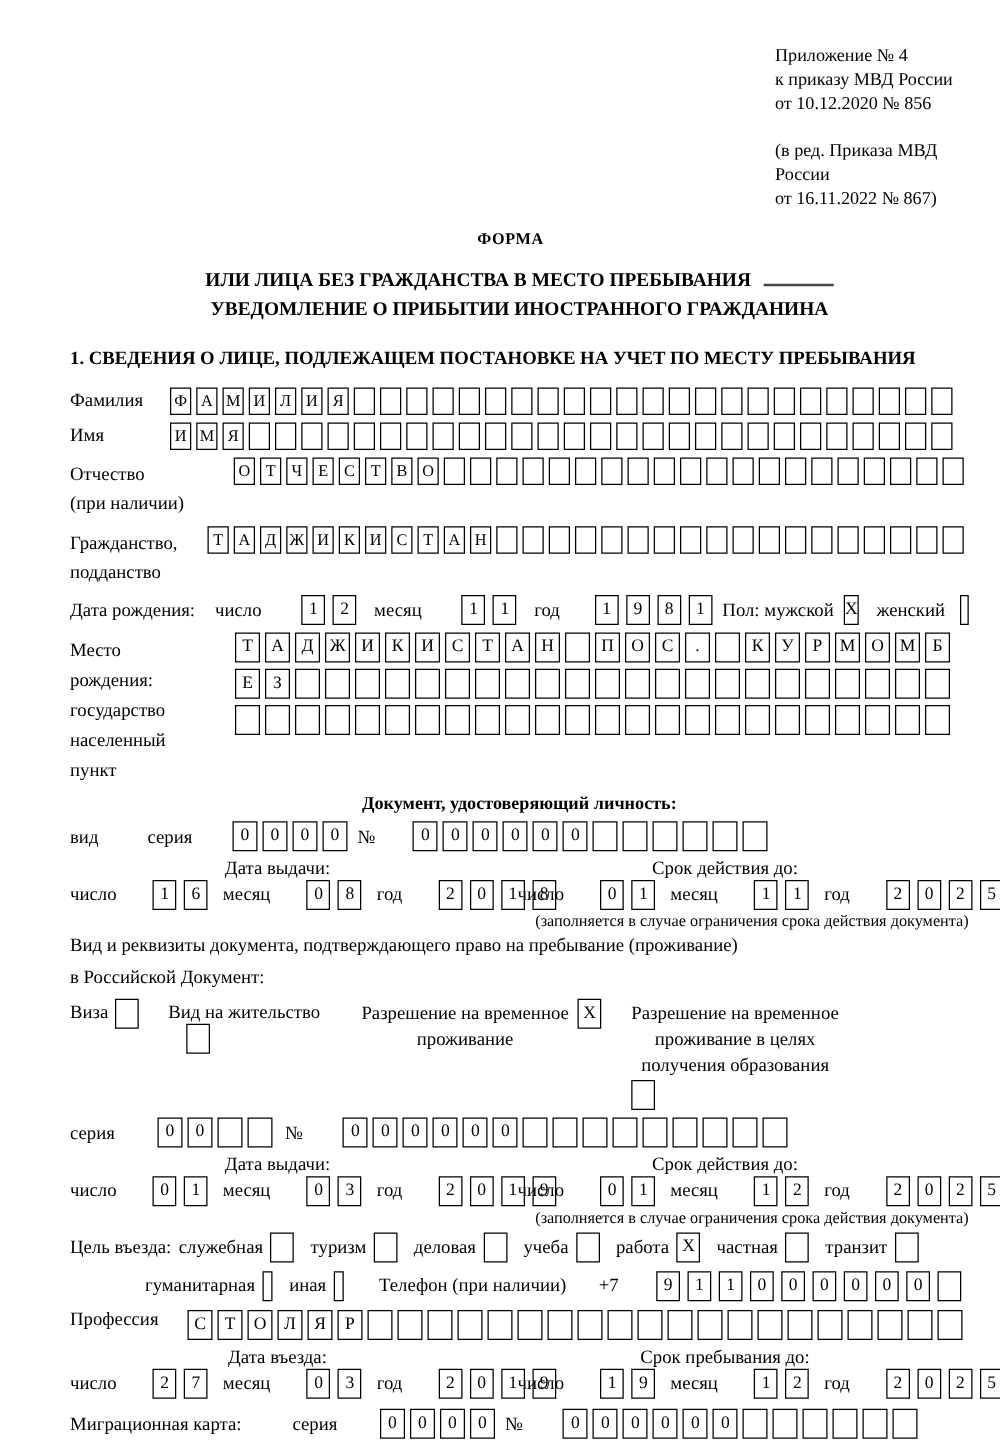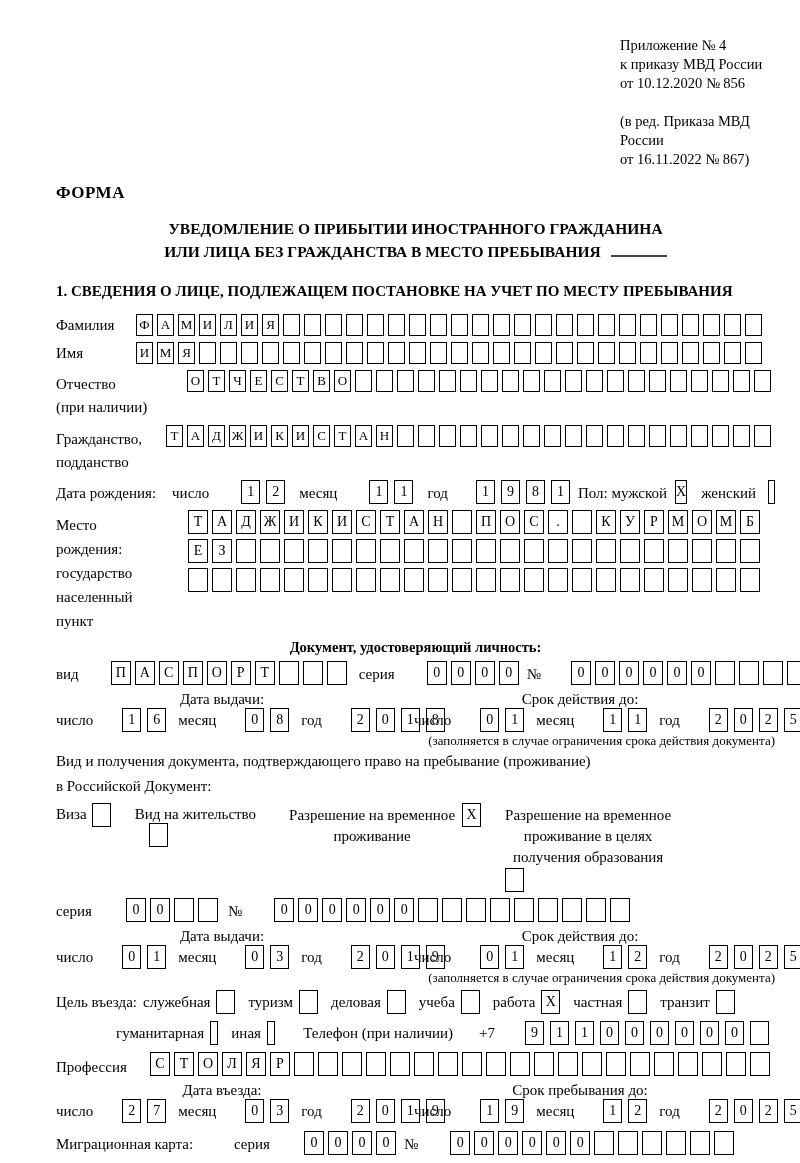--- a/index.html
+++ b/index.html
@@ -5,21 +5,21 @@
   * { margin:0; padding:0; box-sizing:border-box; }
   html,body { background:#fff; }
   body {
     width:800px; height:1163px; overflow:hidden;
     font-family:"Liberation Serif", serif;
     color:#000; font-size:15px;
     padding:36px 25px 8px 56px;
   }
   .annex { margin-left:564px; font-size:14.5px; line-height:19px; }
   .annex .ed { margin-top:19px; }
-  .form-label { text-align:left; padding-right:14px; font-weight:bold; margin-top:14px; font-size:17px; letter-spacing:.5px; }
+  .form-label { text-align:center; padding-right:14px; font-weight:bold; margin-top:14px; font-size:13px; letter-spacing:.5px; }
   .title { text-align:center; font-weight:bold; font-size:15.5px; line-height:23px; margin-top:14px; }
   .title-blank { display:inline-block; width:56px; height:15px; border-bottom:2px solid #444; margin-left:10px; }
   .s1-heading { font-weight:bold; font-size:15px; margin-top:20px; margin-bottom:14px; }
 
   .row { display:flex; align-items:flex-start; margin-bottom:6px; }
   .lbl { padding-top:3px; white-space:nowrap; }
   .lbl2 { line-height:23px; padding-top:3px; }
   .w56 { width:56px; } .w88 { width:88px; } .w108 { width:108px; } .w70 { width:70px; }
 
   .cells { white-space:nowrap; font-size:0;padding-left:24px; }
@@ -67,22 +67,22 @@
   <div>Приложение № 4</div>
   <div>к приказу МВД России</div>
   <div>от 10.12.2020 № 856</div>
   <div class="ed">(в ред. Приказа МВД России</div>
   <div>от 16.11.2022 № 867)</div>
 </div>
 
 <div class="form-label">ФОРМА</div>
 
 <div class="title">
+  <div><span>ИЛИ ЛИЦА БЕЗ ГРАЖДАНСТВА В МЕСТО ПРЕБЫВАНИЯ</span><span class="title-blank"></span></div>
   <div>УВЕДОМЛЕНИЕ О ПРИБЫТИИ ИНОСТРАННОГО ГРАЖДАНИНА</div>
-  <div><span>ИЛИ ЛИЦА БЕЗ ГРАЖДАНСТВА В МЕСТО ПРЕБЫВАНИЯ</span><span class="title-blank"></span></div>
 </div>
 
 <div class="s1-heading">1. СВЕДЕНИЯ О ЛИЦЕ, ПОДЛЕЖАЩЕМ ПОСТАНОВКЕ НА УЧЕТ ПО МЕСТУ ПРЕБЫВАНИЯ</div>
 
 <div class="row">
   <div class="lbl w56">Фамилия</div>
   <div class="cells"><span class="cell">Ф</span><span class="cell">А</span><span class="cell">М</span><span class="cell">И</span><span class="cell">Л</span><span class="cell">И</span><span class="cell">Я</span><span class="cell"></span><span class="cell"></span><span class="cell"></span><span class="cell"></span><span class="cell"></span><span class="cell"></span><span class="cell"></span><span class="cell"></span><span class="cell"></span><span class="cell"></span><span class="cell"></span><span class="cell"></span><span class="cell"></span><span class="cell"></span><span class="cell"></span><span class="cell"></span><span class="cell"></span><span class="cell"></span><span class="cell"></span><span class="cell"></span><span class="cell"></span><span class="cell"></span><span class="cell"></span></div>
 </div>
 
 <div class="row">
@@ -130,21 +130,20 @@
     <div class="cells wide mb3"><span class="cell">Т</span><span class="cell">А</span><span class="cell">Д</span><span class="cell">Ж</span><span class="cell">И</span><span class="cell">К</span><span class="cell">И</span><span class="cell">С</span><span class="cell">Т</span><span class="cell">А</span><span class="cell">Н</span><span class="cell"></span><span class="cell">П</span><span class="cell">О</span><span class="cell">С</span><span class="cell">.</span><span class="cell"></span><span class="cell">К</span><span class="cell">У</span><span class="cell">Р</span><span class="cell">М</span><span class="cell">О</span><span class="cell">М</span><span class="cell">Б</span></div>
     <div class="cells wide mb3"><span class="cell">Е</span><span class="cell">З</span><span class="cell"></span><span class="cell"></span><span class="cell"></span><span class="cell"></span><span class="cell"></span><span class="cell"></span><span class="cell"></span><span class="cell"></span><span class="cell"></span><span class="cell"></span><span class="cell"></span><span class="cell"></span><span class="cell"></span><span class="cell"></span><span class="cell"></span><span class="cell"></span><span class="cell"></span><span class="cell"></span><span class="cell"></span><span class="cell"></span><span class="cell"></span><span class="cell"></span></div>
     <div class="cells wide"><span class="cell"></span><span class="cell"></span><span class="cell"></span><span class="cell"></span><span class="cell"></span><span class="cell"></span><span class="cell"></span><span class="cell"></span><span class="cell"></span><span class="cell"></span><span class="cell"></span><span class="cell"></span><span class="cell"></span><span class="cell"></span><span class="cell"></span><span class="cell"></span><span class="cell"></span><span class="cell"></span><span class="cell"></span><span class="cell"></span><span class="cell"></span><span class="cell"></span><span class="cell"></span><span class="cell"></span></div>
   </div>
 </div>
 
 <div class="doc-heading">Документ, удостоверяющий личность:</div>
 
 <div class="row" style="align-items:center">
   <span class="inline-lbl first" style="width:54px">вид</span>
-  <span class="cells wide"><span class="cell">П</span><span class="cell">А</span><span class="cell">С</span><span class="cell">П</span><span class="cell">О</span><span class="cell">Р</span><span class="cell">Т</span><span class="cell"></span><span class="cell"></span><span class="cell"></span></span>
   <span class="inline-lbl">серия</span>
   <span class="cells wide"><span class="cell">0</span><span class="cell">0</span><span class="cell">0</span><span class="cell">0</span></span>
   <span class="inline-lbl" style="padding-left:4px;padding-right:6px">№</span>
   <span class="cells wide"><span class="cell">0</span><span class="cell">0</span><span class="cell">0</span><span class="cell">0</span><span class="cell">0</span><span class="cell">0</span><span class="cell"></span><span class="cell"></span><span class="cell"></span><span class="cell"></span><span class="cell"></span><span class="cell"></span></span>
 </div>
 
 <div class="dates-head">
   <div class="dh">Дата выдачи:</div>
   <div class="dh r">Срок действия до:</div>
 </div>
@@ -161,21 +160,21 @@
     <span class="t">число</span>
     <span class="cells dcells"><span class="cell">0</span><span class="cell">1</span></span>
     <span class="t2">месяц</span>
     <span class="cells dcells"><span class="cell">1</span><span class="cell">1</span></span>
     <span class="t2">год</span>
     <span class="cells dcells"><span class="cell">2</span><span class="cell">0</span><span class="cell">2</span><span class="cell">5</span></span>
   </div>
 </div>
 <div class="note">(заполняется в случае ограничения срока действия документа)</div>
 
-<div class="para">Вид и получения документа, подтверждающего право на пребывание (проживание)</div>
+<div class="para">Вид и реквизиты документа, подтверждающего право на пребывание (проживание)</div>
 <div class="para">в Российской Документ:</div>
 
 <div class="row">
   <div class="opt">
     <span class="ol">Виза</span>
     <span class="cb"></span>
   </div>
   <div class="opt gap24">
     <span class="ol">Вид на жительство</span>
     <span class="cb gap14"></span>
@@ -246,21 +245,21 @@
 <div class="purpose-row indent60">
   <span class="pl">гуманитарная</span>
   <span class="cb"></span>
   <span class="pl pgap">иная</span>
   <span class="cb"></span>
   <span class="pl" style="margin-left:28px">Телефон (при наличии)</span>
   <span class="pl" style="margin-left:20px">+7</span>
   <span class="cells dcells"><span class="cell">9</span><span class="cell">1</span><span class="cell">1</span><span class="cell">0</span><span class="cell">0</span><span class="cell">0</span><span class="cell">0</span><span class="cell">0</span><span class="cell">0</span><span class="cell"></span></span>
 </div>
 
-<div class="row" style="align-items:flex-end">
+<div class="row" style="align-items:flex-start">
   <div class="lbl w70" style="padding-top:0">Профессия</div>
   <div class="cells wide"><span class="cell">С</span><span class="cell">Т</span><span class="cell">О</span><span class="cell">Л</span><span class="cell">Я</span><span class="cell">Р</span><span class="cell"></span><span class="cell"></span><span class="cell"></span><span class="cell"></span><span class="cell"></span><span class="cell"></span><span class="cell"></span><span class="cell"></span><span class="cell"></span><span class="cell"></span><span class="cell"></span><span class="cell"></span><span class="cell"></span><span class="cell"></span><span class="cell"></span><span class="cell"></span><span class="cell"></span><span class="cell"></span><span class="cell"></span><span class="cell"></span></div>
 </div>
 
 <div class="dates-head">
   <div class="dh">Дата въезда:</div>
   <div class="dh r">Срок пребывания до:</div>
 </div>
 <div class="row" style="margin-bottom:8px">
   <div class="dg">

